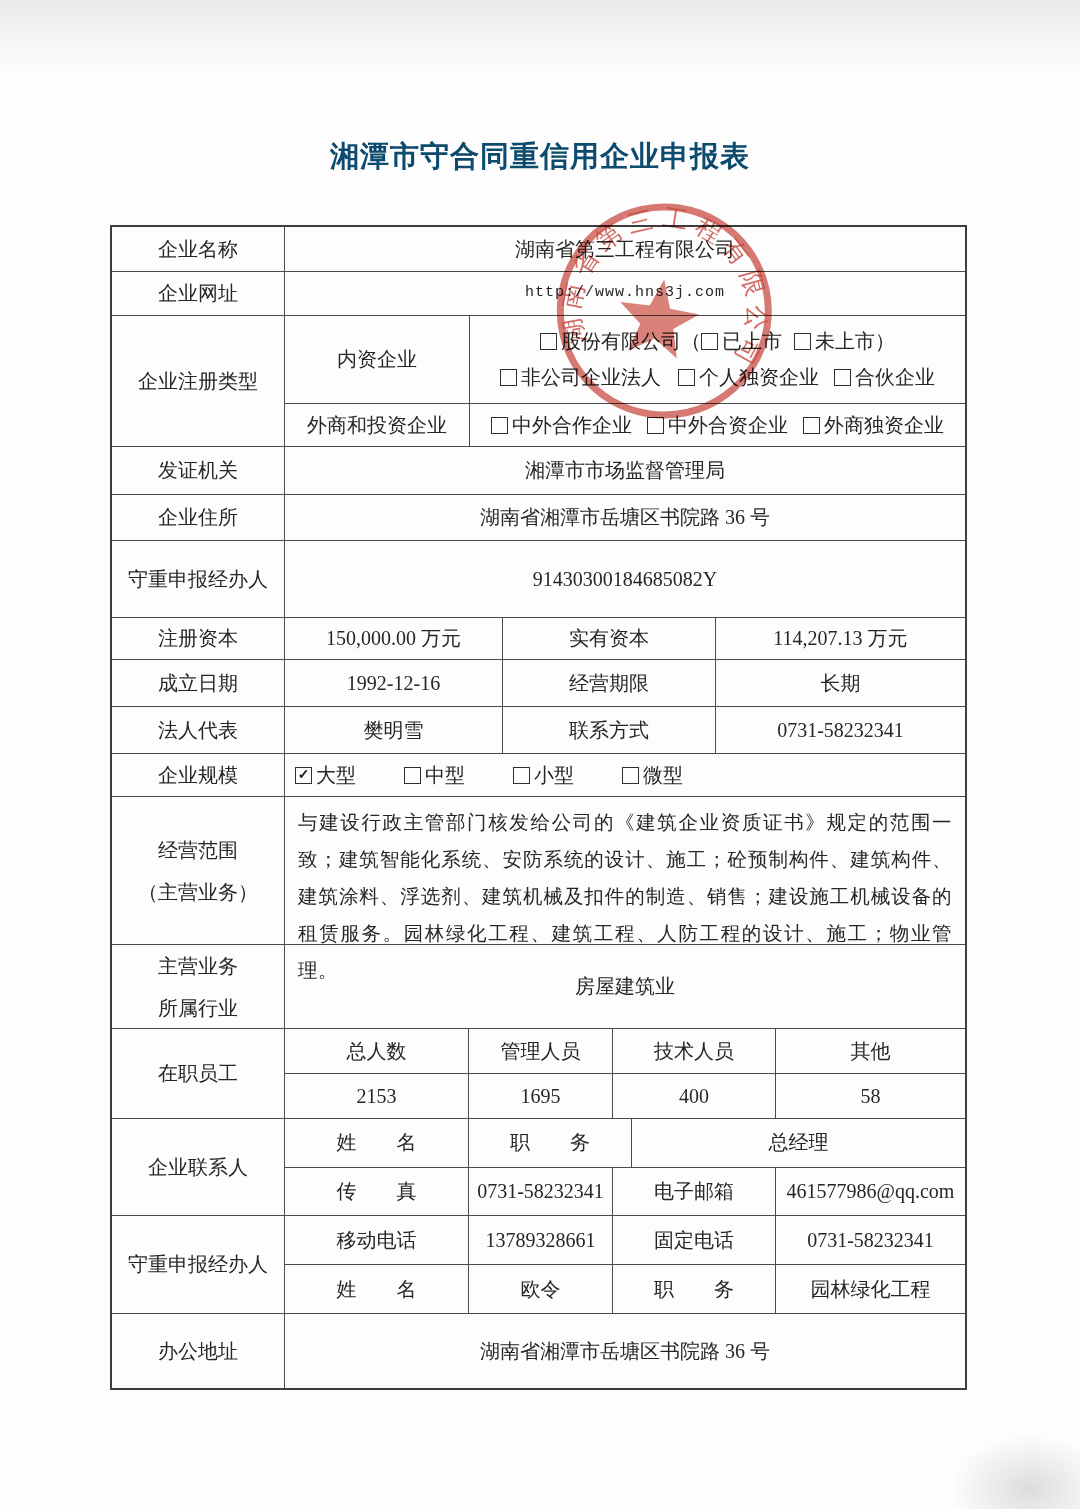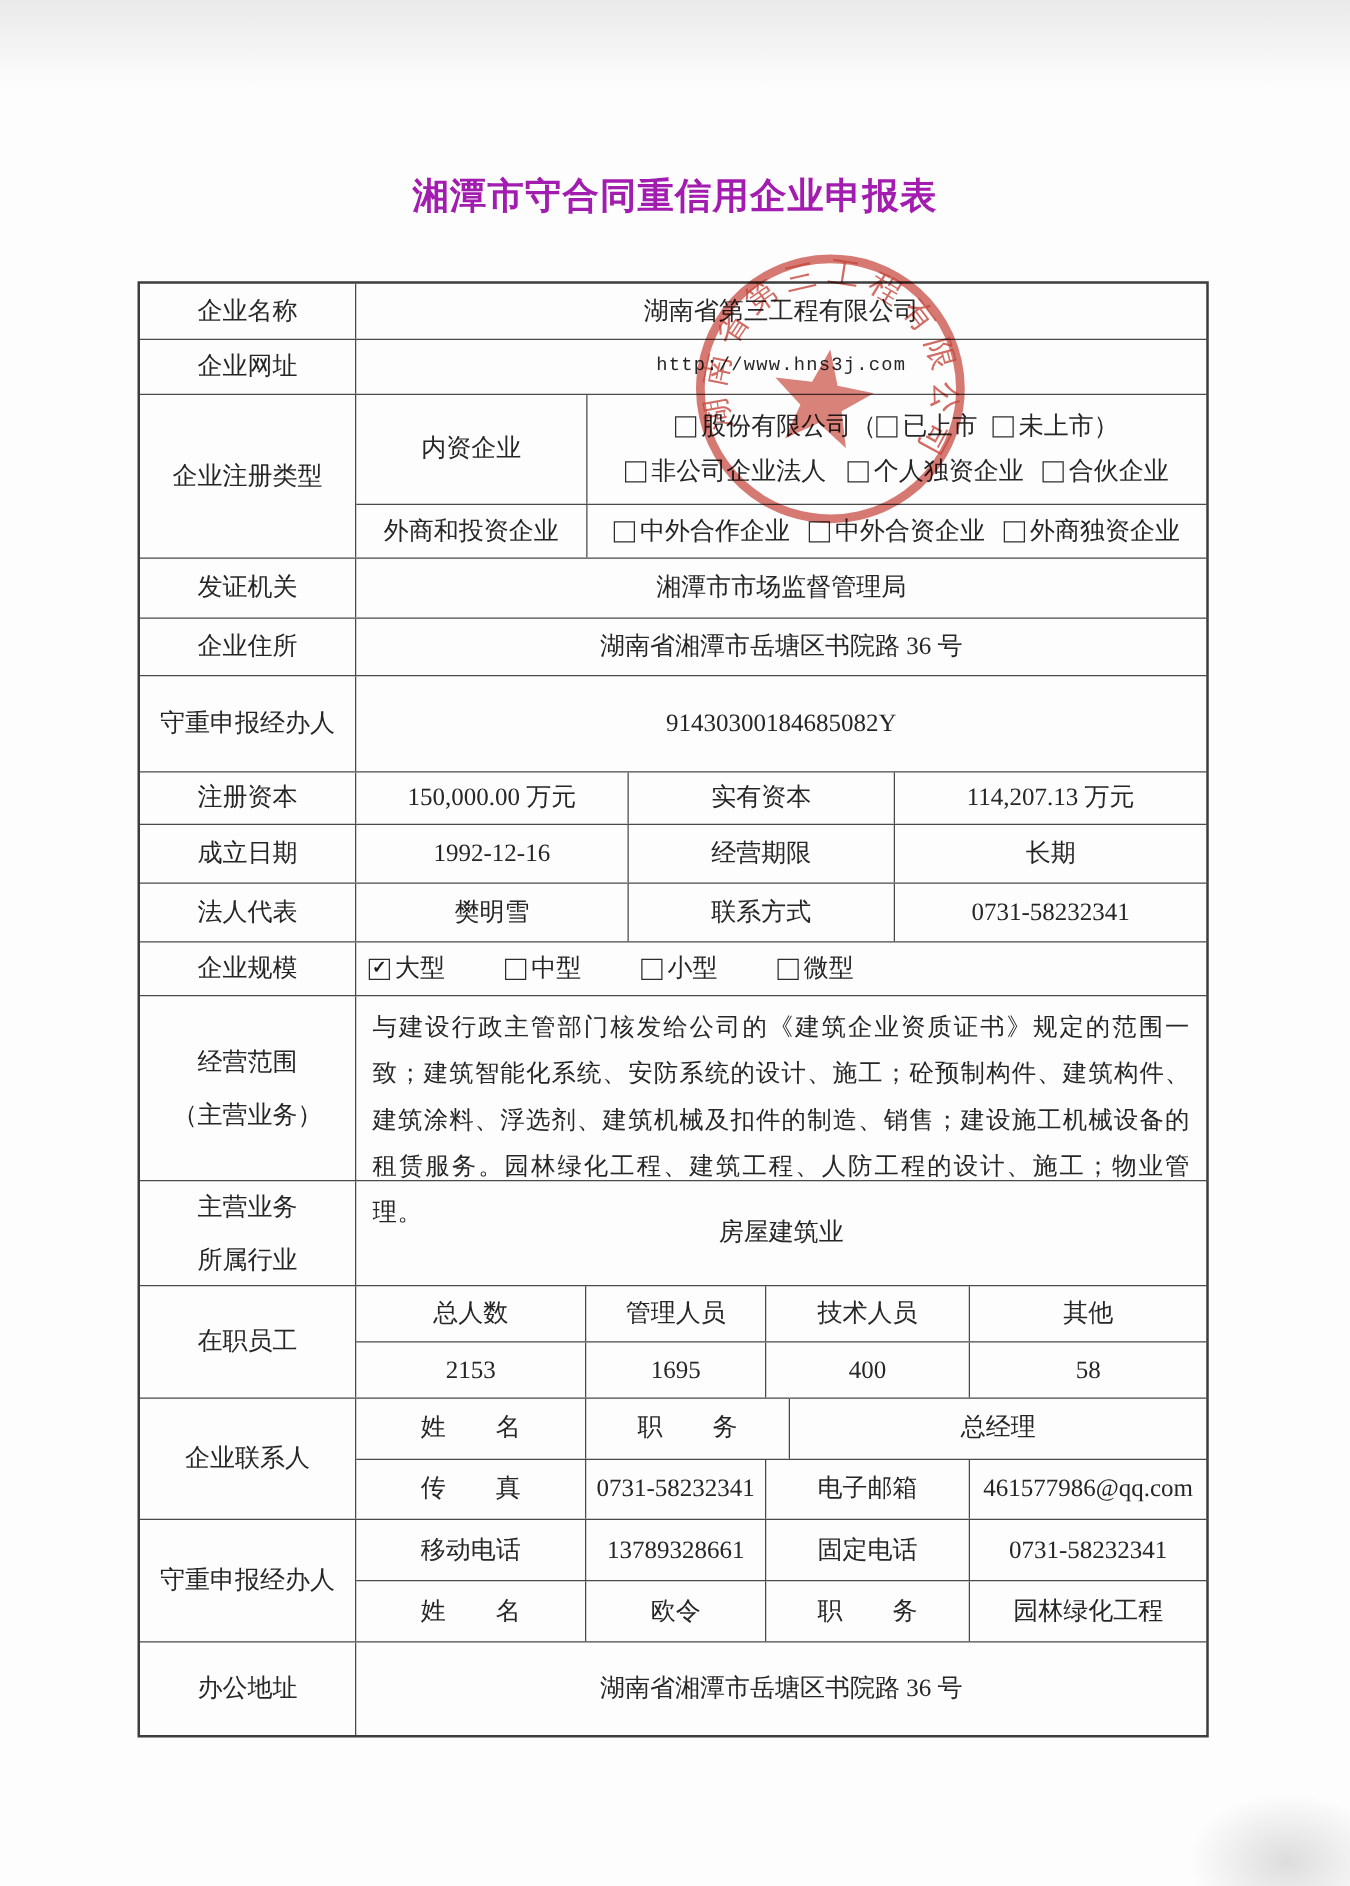--- a/index.html
+++ b/index.html
@@ -19,21 +19,21 @@
   }
   .shade-corner{
     position:absolute;right:-30px;bottom:-35px;width:160px;height:110px;
     background:radial-gradient(ellipse at center,rgba(160,160,160,.35),rgba(255,255,255,0) 70%);
     pointer-events:none;
   }
   .title{
     position:absolute;top:137px;left:0;width:100%;
     text-align:center;margin:0;
     font-family:"Liberation Sans","DejaVu Sans",sans-serif;
-    font-size:29px;font-weight:700;letter-spacing:1px;color:#a21caf;
+    font-size:29px;font-weight:700;letter-spacing:1px;color:#0c4a6e;
   }
   .form-table{
     position:absolute;left:110px;top:225px;width:857px;height:1165px;
     border:2px solid #3d3d3d;
     display:flex;flex-direction:column;
     box-sizing:border-box;
     font-size:20px;
     justify-content:space-between;
   }
   .row{display:flex;border-bottom:1.5px solid #4a4a4a;box-sizing:border-box;flex:none;}

